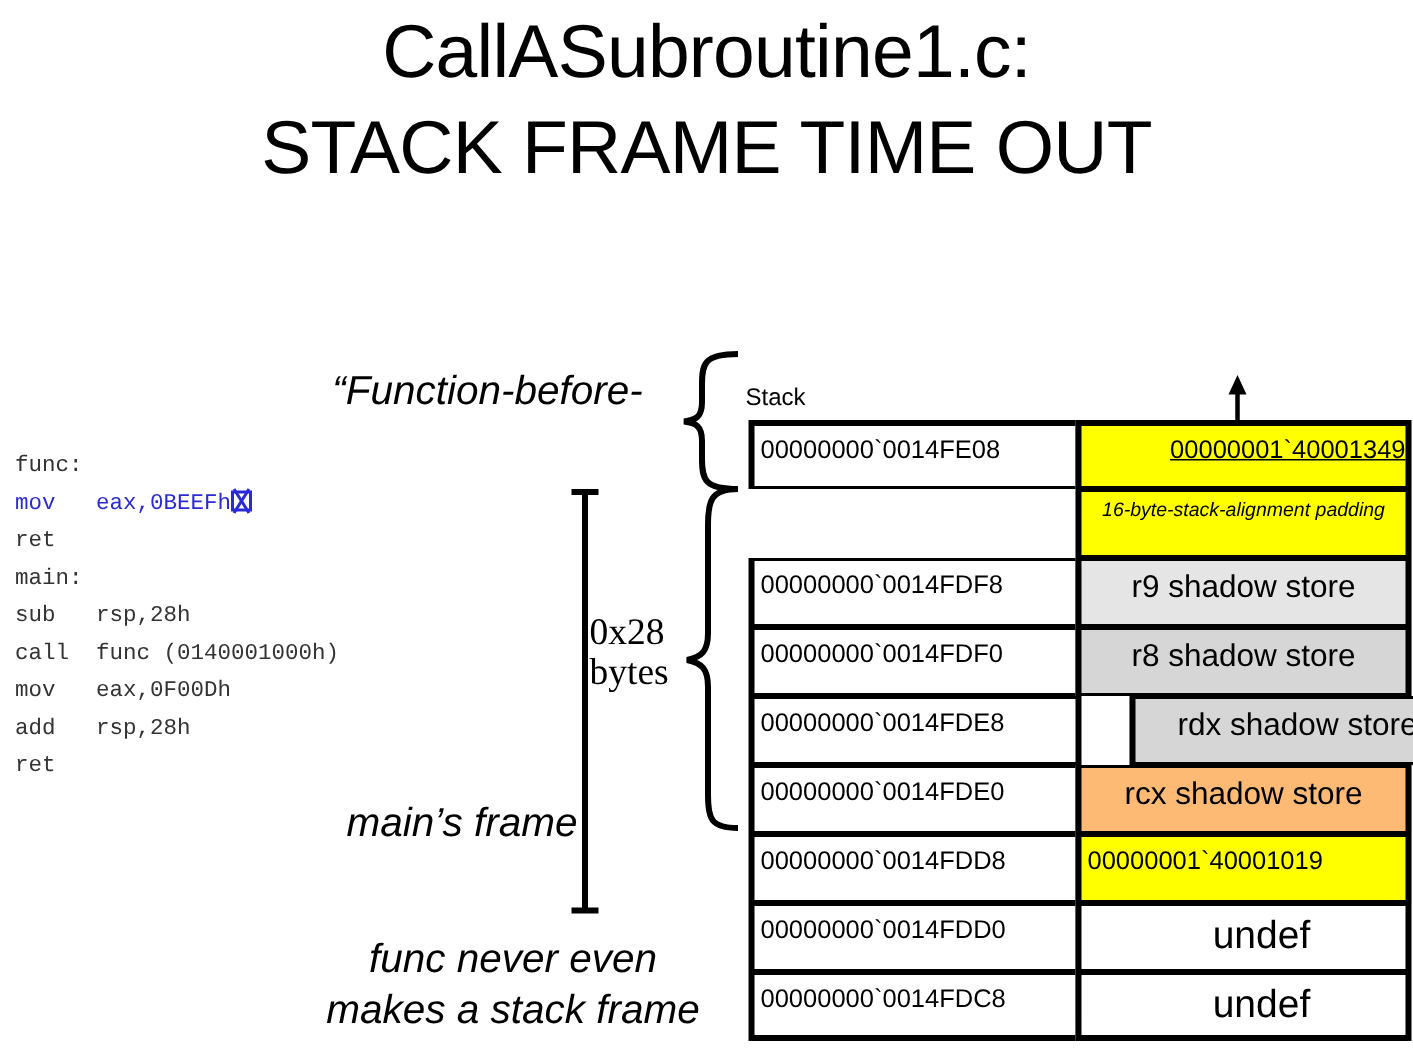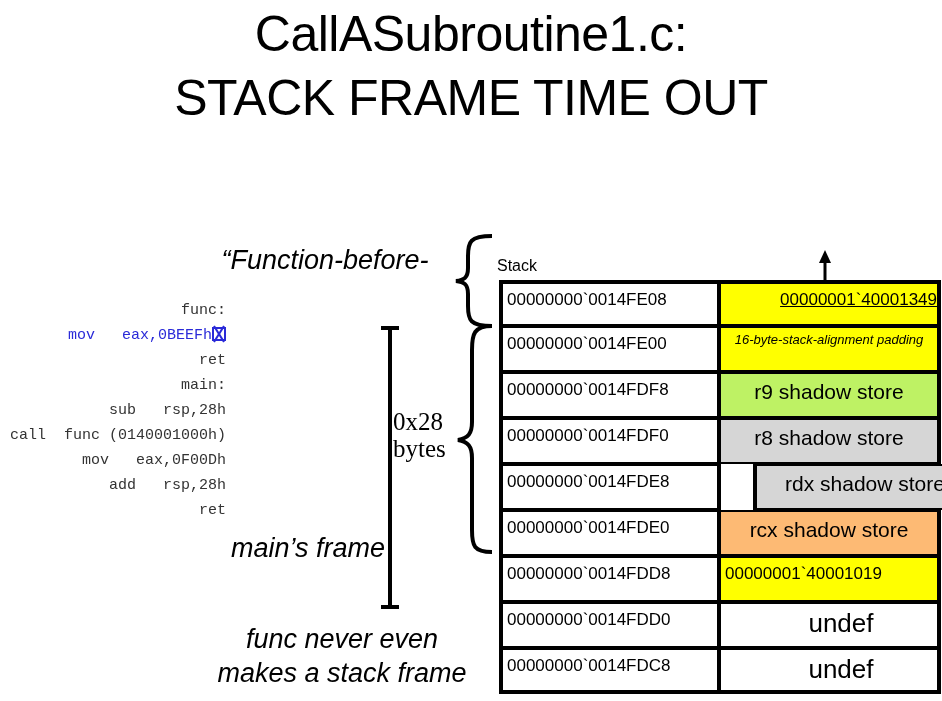--- a/index.html
+++ b/index.html
@@ -1,21 +1,21 @@
 <!DOCTYPE html>
 <html><head>
   <meta charset="utf-8">
   <style>
     html, body { margin: 0; padding: 0; background: #ffffff; }
     body { width: 942px; height: 701px; position: relative; overflow: hidden; font-family: "Liberation Sans", sans-serif; color: #000; }
     .title { position: absolute; left: 0; width: 942px; text-align: center; font-size: 50px; line-height: 56px; letter-spacing: -0.5px; }
     .title.l1 { top: 6px; }
     .title.l2 { top: 70px; }
 
-    .code { position: absolute; left: 10px; top: 298px; font-family: "Liberation Mono", monospace; font-size: 15px; color: #333; text-align: right; }
+    .code { position: absolute; left: 10px; top: 298px; font-family: "Liberation Mono", monospace; font-size: 15px; color: #333; }
     .code .line { height: 25px; line-height: 25px; white-space: pre; }
     .code .line.hl { color: #2a2ad8; }
     .bp { display: inline-block; width: 14px; height: 14px; border: 2px solid #2a2ad8; box-sizing: border-box; vertical-align: -2px; position: relative; }
     .bp svg { position: absolute; left: -2px; top: -4px; }
 
     .lbl { position: absolute; font-style: italic; font-size: 27px; text-align: center; line-height: 34px; }
     .lbl-fbm { left: 195px; top: 243px; width: 260px; }
     .lbl-main { left: 200px; top: 531px; width: 185px; text-align: right; }
     .lbl-func { left: 192px; top: 622px; width: 300px; }
     .lbl-bytes { position: absolute; left: 393px; top: 408px; font-family: "Liberation Serif", serif; font-size: 25px; line-height: 27px; }
@@ -89,26 +89,25 @@
 </svg>
 
 <div class="stack-label">Stack</div>
 
 <div class="table" id="stack-table">
     <div class="row" style="top: 0px;">
       <div class="cell addr" style="border-bottom-width: 2px;">00000000`0014FE08</div>
       <div class="cell val yellow link" style="background: rgb(255, 255, 0); border-bottom-width: 2px;">00000001`40001349</div>
     </div>
     <div class="row" style="top: 46px;">
-      <div class="cell addr" style="border-top-width: 2px; border-bottom-width: 2px;">00000000`0014FE00</div>
       <div class="cell val yellow note" style="background: rgb(255, 255, 0); border-top-width: 2px; border-bottom-width: 2px;">16-byte-stack-alignment padding</div>
     </div>
     <div class="row" style="top: 92px;">
       <div class="cell addr" style="border-top-width: 2px; border-bottom-width: 2px;">00000000`0014FDF8</div>
-      <div class="cell val grey" style="background: #bef264; border-top-width: 2px; border-bottom-width: 2px;">r9 shadow store</div>
+      <div class="cell val grey" style="background: #e5e5e5; border-top-width: 2px; border-bottom-width: 2px;">r9 shadow store</div>
     </div>
     <div class="row" style="top: 138px;">
       <div class="cell addr" style="border-top-width: 2px; border-bottom-width: 2px;">00000000`0014FDF0</div>
       <div class="cell val grey" style="background: rgb(214, 214, 214); border-top-width: 2px; border-bottom-width: 2px;">r8 shadow store</div>
     </div>
     <div class="row" style="top: 184px;">
       <div class="cell addr" style="border-top-width: 2px; border-bottom-width: 2px;">00000000`0014FDE8</div>
       <div class="cell val grey" style="background: rgb(214, 214, 214); border-top-width: 2px; border-bottom-width: 2px; margin-left: 36px;">rdx shadow store</div>
     </div>
     <div class="row" style="top: 230px;">

